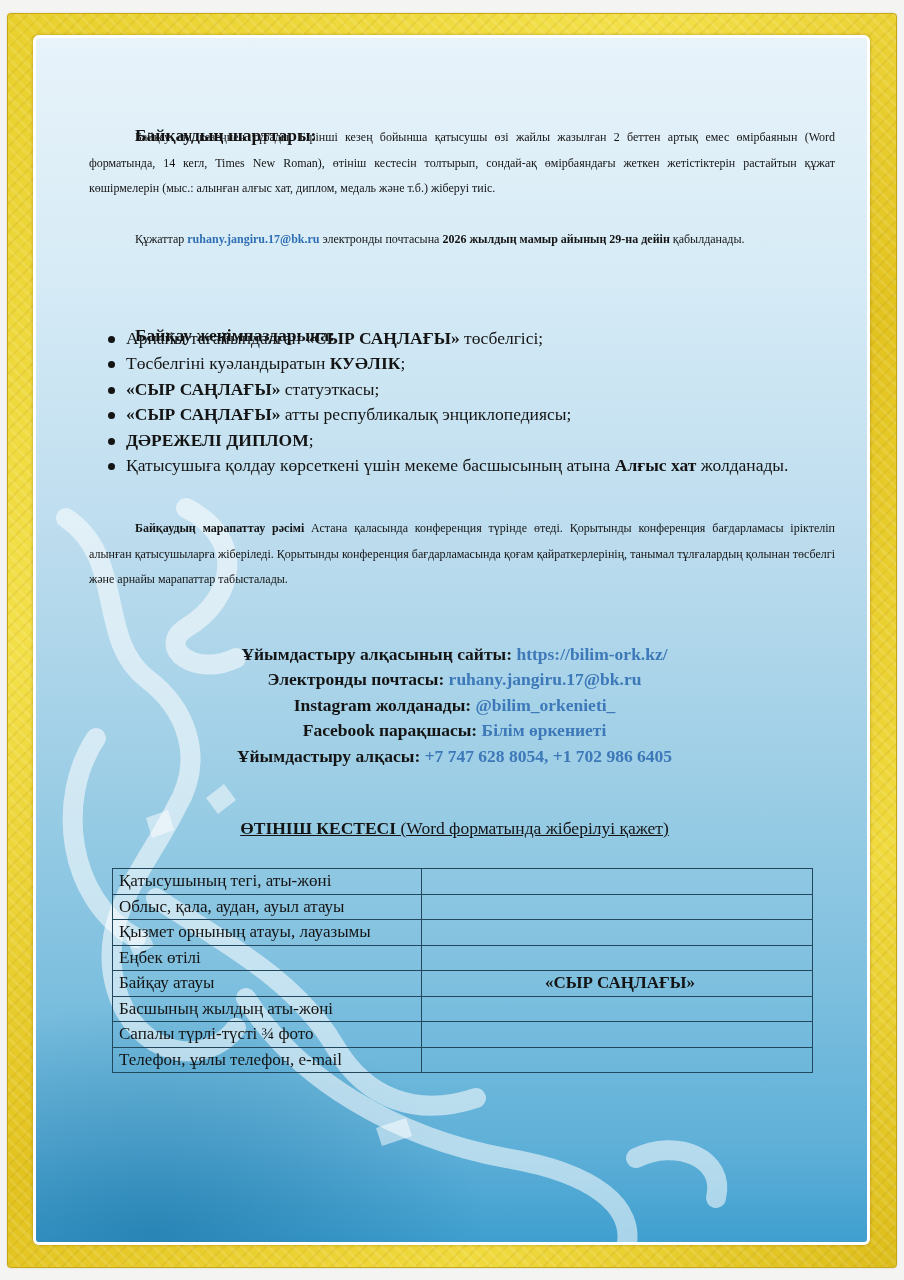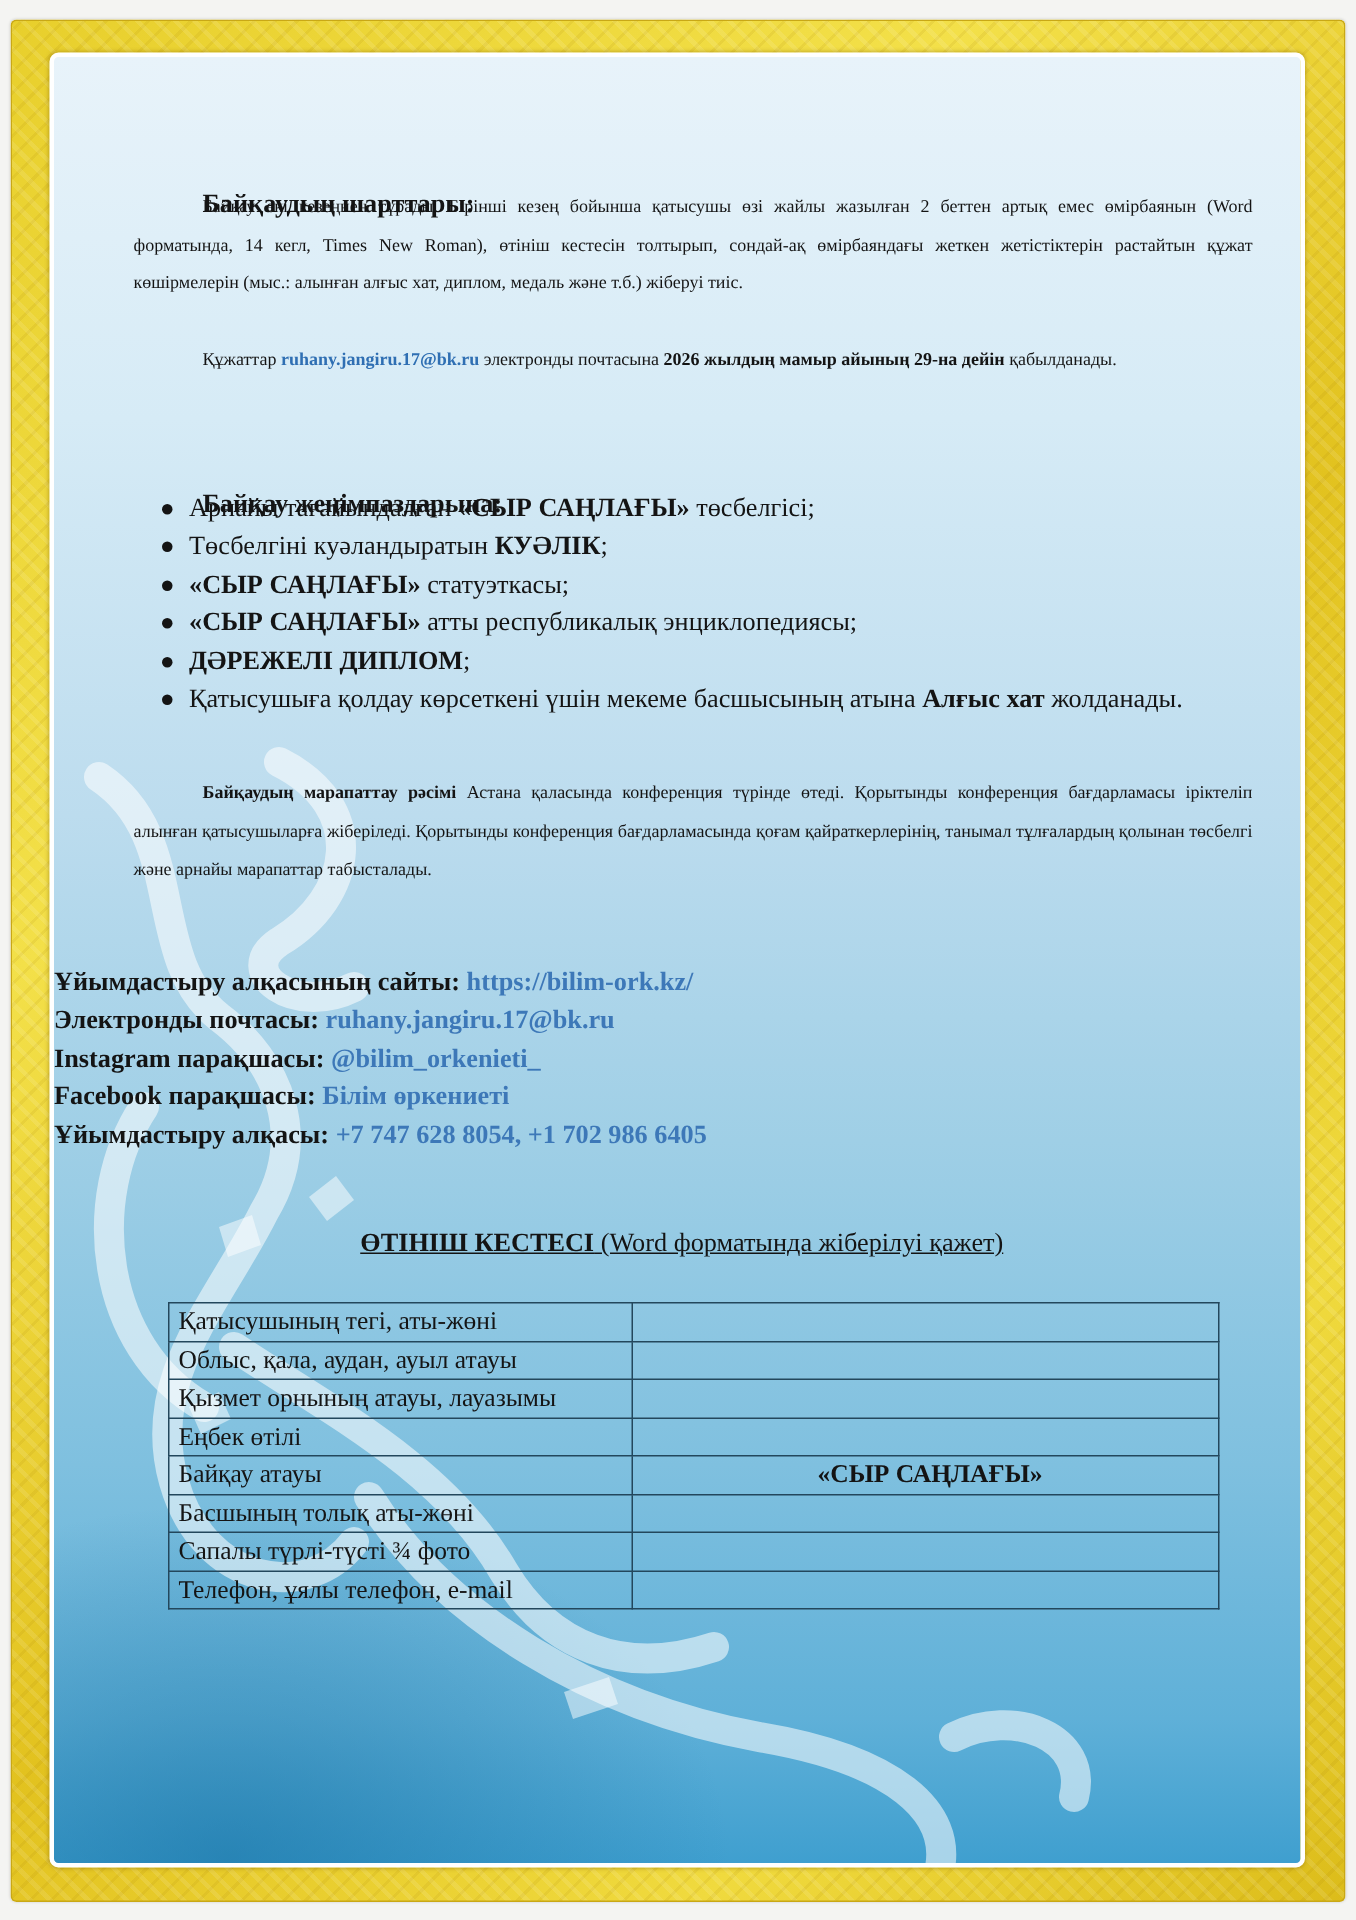--- a/index.html
+++ b/index.html
@@ -36,21 +36,21 @@
   .h { position: absolute; font-size: 17.5px; font-weight: bold; margin-top: 24px; }
   .ind { text-indent: 46px; }
   .b { font-weight: bold; }
   .link { color: #2f6fb3; font-weight: bold; }
   .link2 { color: #3d78b8; font-weight: bold; }
 
   ul.awards { position: absolute; left: 70px; top: 288px; margin: 0; padding: 0; list-style: none; font-size: 17.5px; line-height: 25.4px; }
   ul.awards li { position: relative; padding-left: 20px; }
   ul.awards li::before { content: ""; position: absolute; left: 2px; top: 10px; width: 7px; height: 7px; border-radius: 50%; background: #141414; }
 
-  .contacts { position: absolute; left: 0; width: 837px; top: 604px; font-size: 17.5px; line-height: 25.4px; }
+  .contacts { position: absolute; left: 0; width: 837px; top: 604px; text-align: center; font-size: 17.5px; line-height: 25.4px; }
   .contacts .lbl { font-weight: bold; }
 
   .form-title { position: absolute; left: 0; width: 837px; top: 780px; text-align: center; font-size: 17.5px; text-decoration: underline; }
 
   table.form { position: absolute; left: 76px; top: 830px; width: 701px; border-collapse: collapse; font-size: 17px; }
   table.form td { border: 1.5px solid #23475c; height: 24.5px; padding: 0 0 0 6px; line-height: 22px; }
   table.form td.c1 { width: 302px; }
   table.form td.c2 { text-align: center; font-weight: bold; }
 </style>
 </head>
@@ -91,21 +91,21 @@
       <li><span></span><b>«СЫР САҢЛАҒЫ»</b><span> атты республикалық энциклопедиясы;</span></li>
       <li><span></span><b>ДӘРЕЖЕЛІ ДИПЛОМ</b><span>;</span></li>
       <li><span>Қатысушыға қолдау көрсеткені үшін мекеме басшысының атына </span><b>Алғыс хат</b><span> жолданады.</span></li>
     </ul>
 
     <div class="p ind" style="top:478px;"><span class="b">Байқаудың марапаттау рәсімі</span><span> Астана қаласында конференция түрінде өтеді. Қорытынды конференция бағдарламасы іріктеліп алынған қатысушыларға жіберіледі. Қорытынды конференция бағдарламасында қоғам қайраткерлерінің, танымал тұлғалардың қолынан төсбелгі және арнайы марапаттар табысталады.</span></div>
 
     <div class="contacts">
       <div><span class="lbl">Ұйымдастыру алқасының сайты: </span><span class="link2">https://bilim-ork.kz/</span></div>
       <div><span class="lbl">Электронды почтасы: </span><span class="link2">ruhany.jangiru.17@bk.ru</span></div>
-      <div><span class="lbl">Instagram парақшасы: </span><span class="link2">@bilim_orkenieti_</span></div>
+      <div><span class="lbl">Instagram жолданады: </span><span class="link2">@bilim_orkenieti_</span></div>
       <div><span class="lbl">Facebook парақшасы: </span><span class="link2">Білім өркениеті</span></div>
       <div><span class="lbl">Ұйымдастыру алқасы: </span><span class="link2">+7 747 628 8054, +1 702 986 6405</span></div>
     </div>
 
     <div class="form-title"><b>ӨТІНІШ КЕСТЕСІ</b><span> (Word форматында жіберілуі қажет)</span></div>
 
     <table class="form">
       <tbody>
           <tr>
             <td class="c1">Қатысушының тегі, аты-жөні</td>
@@ -121,21 +121,21 @@
           </tr>
       <tr>
             <td class="c1">Еңбек өтілі</td>
             <td class="c2"></td>
           </tr>
       <tr>
             <td class="c1">Байқау атауы</td>
             <td class="c2">«СЫР САҢЛАҒЫ»</td>
           </tr>
       <tr>
-            <td class="c1">Басшының толық аты-жөні</td>
+            <td class="c1">Басшының жылдың аты-жөні</td>
             <td class="c2"></td>
           </tr>
       <tr>
             <td class="c1">Сапалы түрлі-түсті ¾ фото</td>
             <td class="c2"></td>
           </tr>
       <tr>
             <td class="c1">Телефон, ұялы телефон, e-mail</td>
             <td class="c2"></td>
           </tr>

